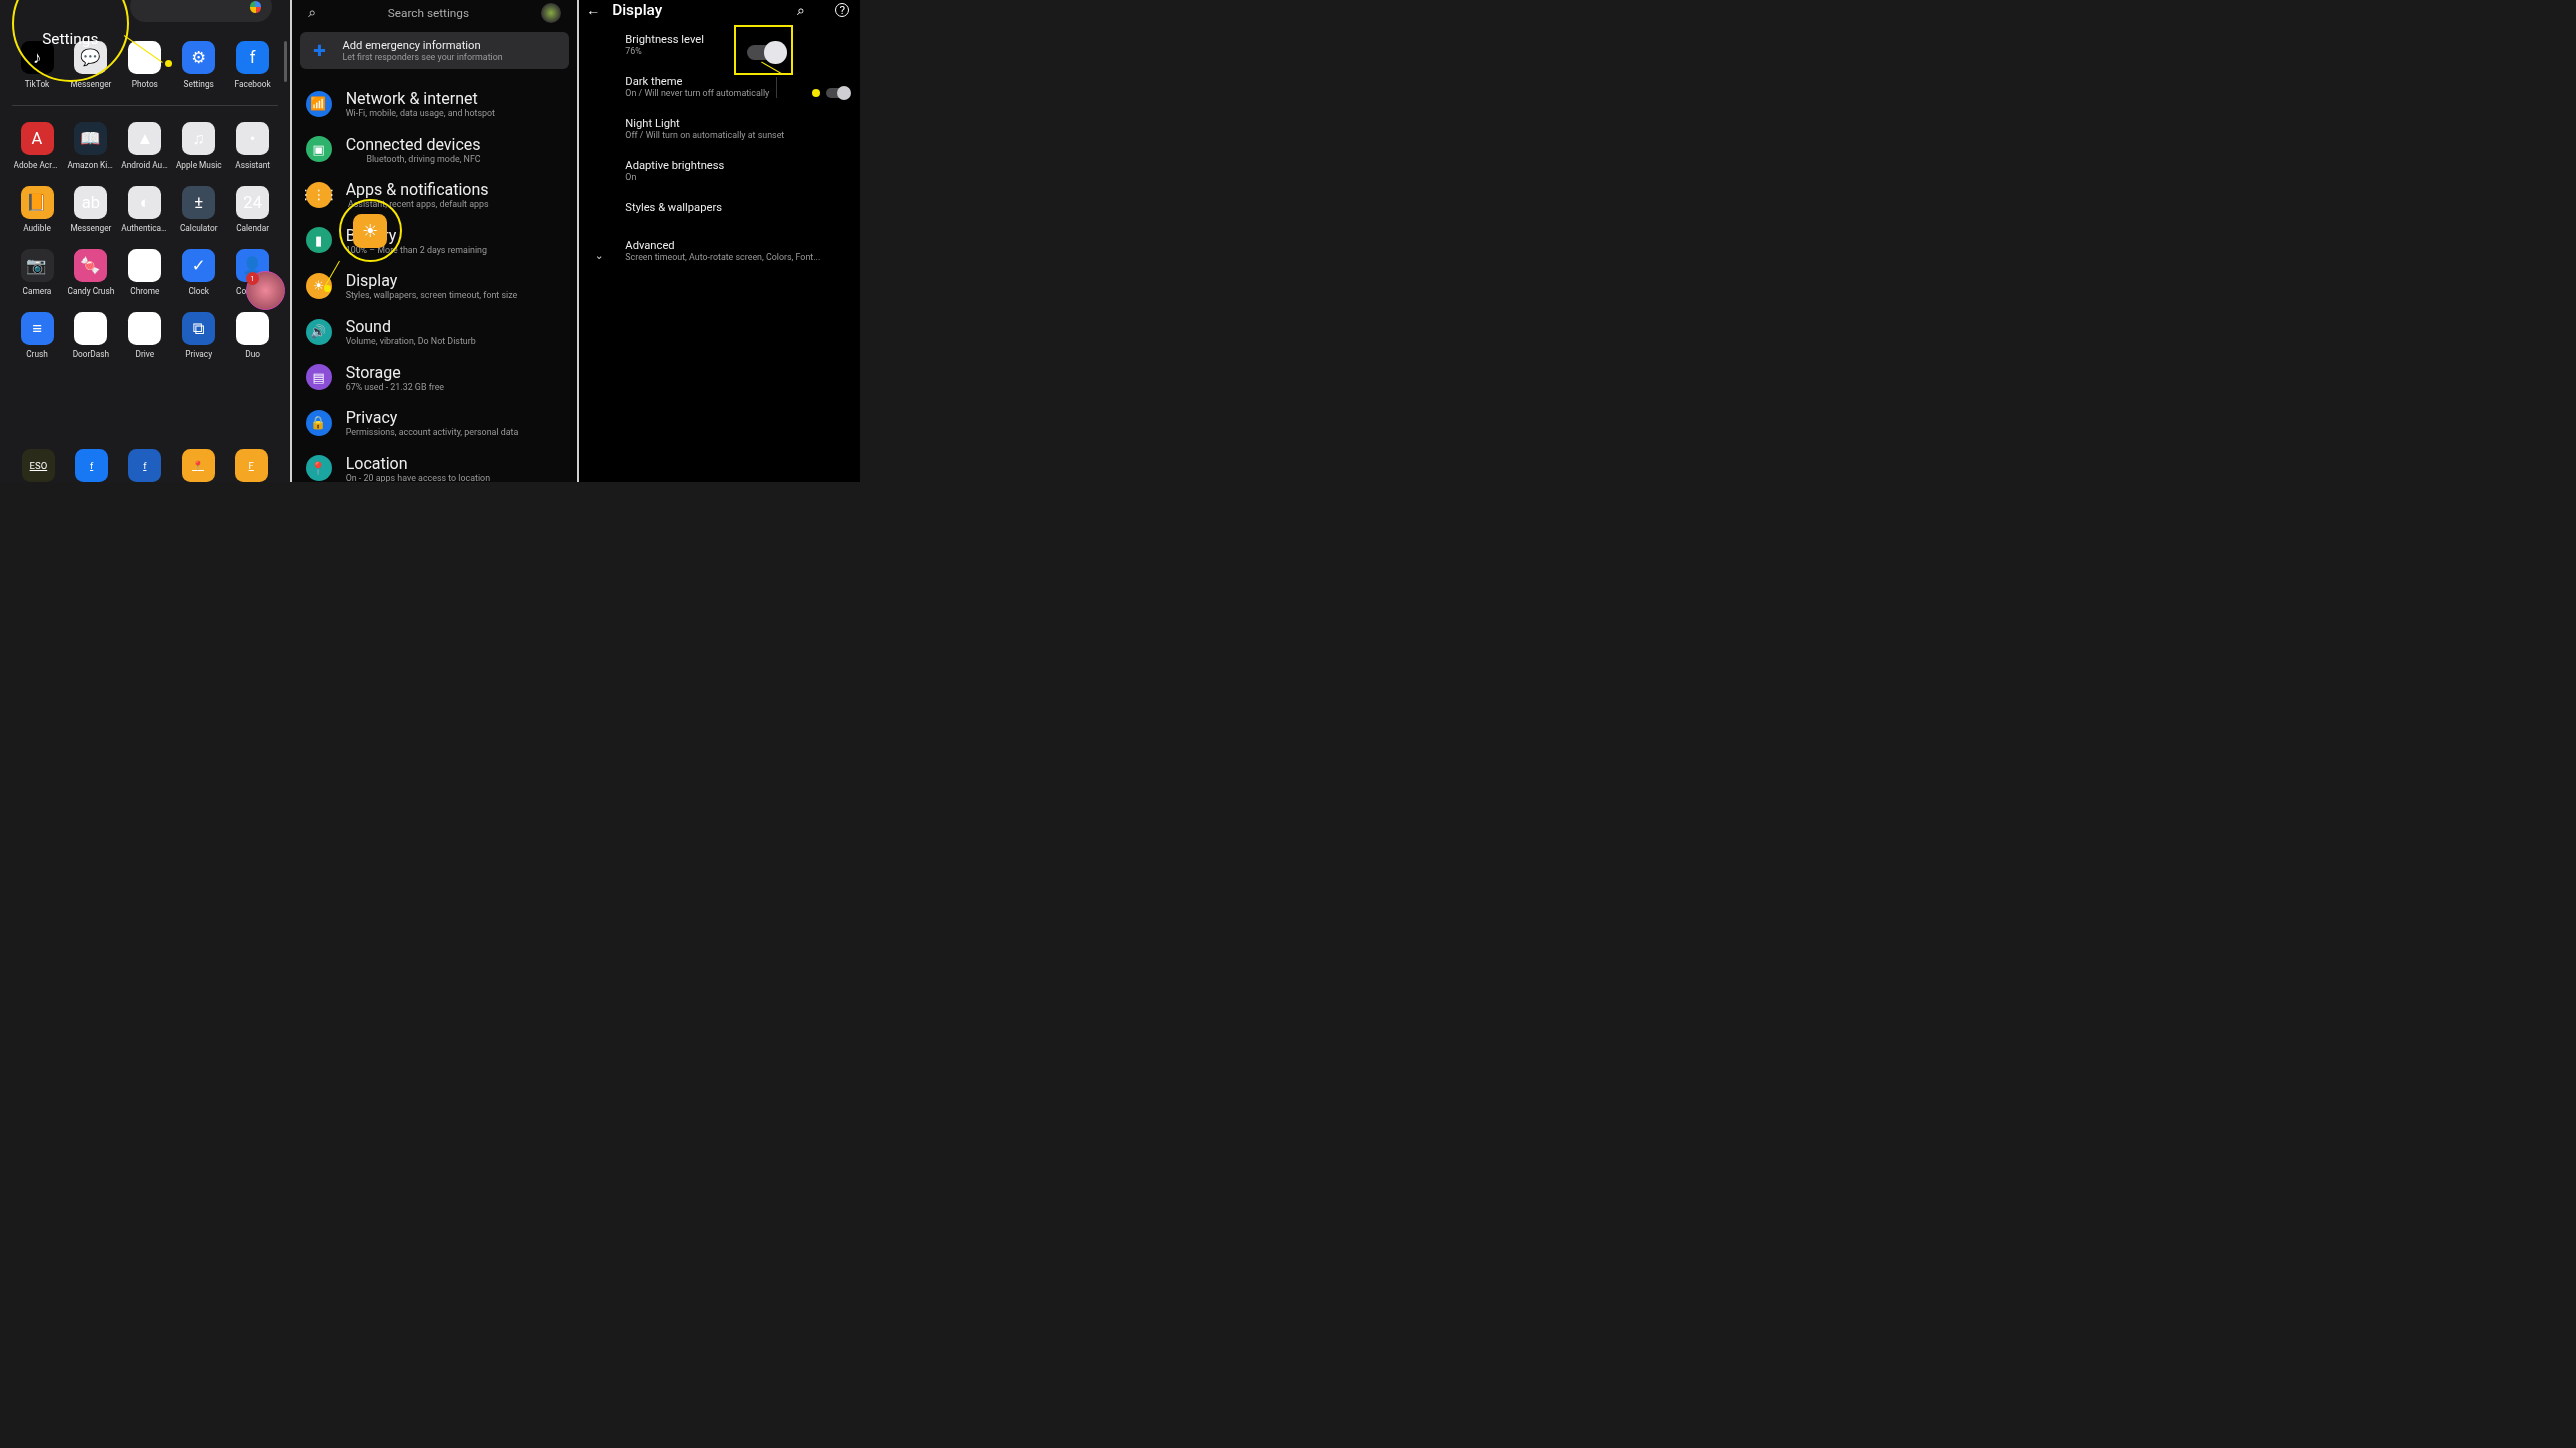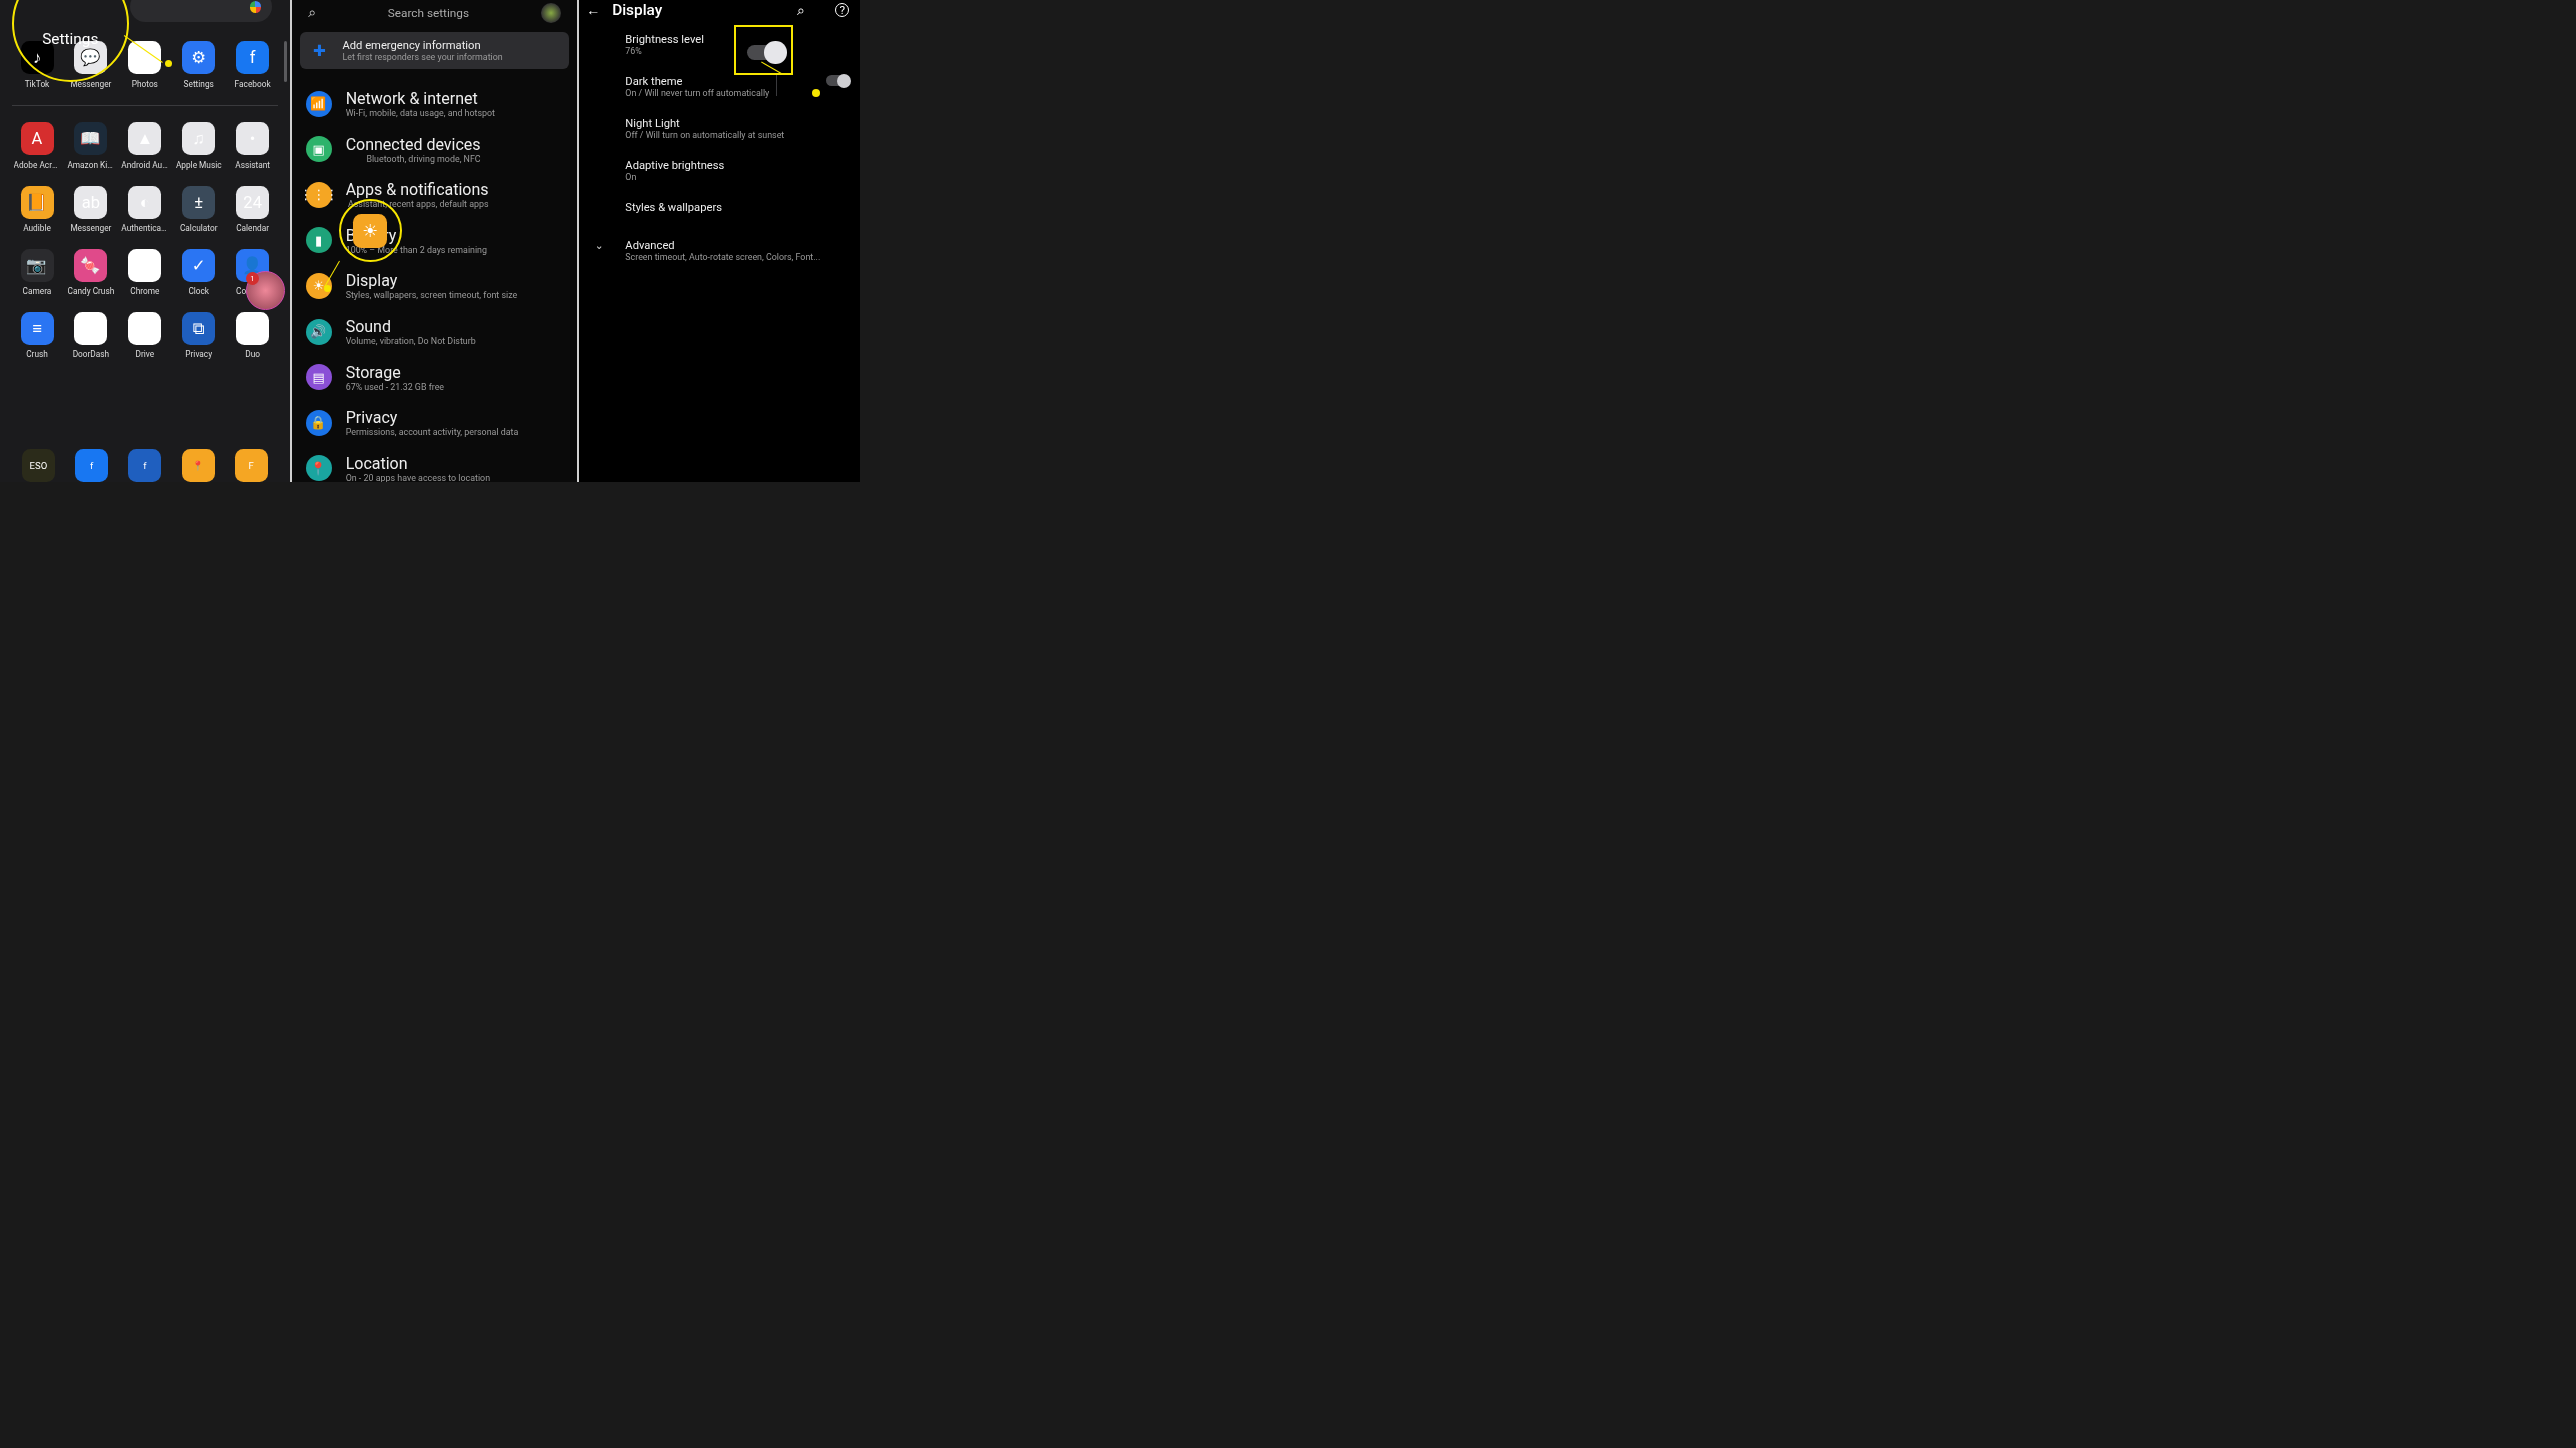--- a/index.html
+++ b/index.html
@@ -114,21 +114,21 @@
   }
   .floating-badge{
     position:absolute;top:272px;left:246px;
     width:13px;height:13px;border-radius:50%;
     background:#d32f2f;color:#fff;font-size:7.7px;
     display:flex;align-items:center;justify-content:center;z-index:6;
   }
 
   
   .row7{position:absolute;top:449px;left:11.8px;right:11.8px;display:grid;grid-template-columns:repeat(5,1fr);}
-  .row7 .app-icon{margin-bottom:0;}
+  .row7 .app-icon{margin-bottom:0;text-decoration:underline;}
 
   
   .search-settings{
     margin:0 8.3px 7px 8.3px;height:25px;
     display:flex;align-items:center;gap:10.6px;
     color:#ccc;font-size:11.8px;padding:0 8.3px;
   }
   .search-settings .avatar{
     width:20px;height:20px;border-radius:50%;
     background:radial-gradient(circle,#8a4 0,#333 70%);
@@ -186,21 +186,21 @@
   
   .p3-header{
     display:flex;align-items:center;gap:11.8px;
     padding:1.2px 10.6px 4.7px 7px;color:#fff;
   }
   .p3-header .back{font-size:14px;}
   .p3-header .title{font-size:15.4px;font-weight:500;flex:1;}
   .p3-header .help{font-size:11.8px;border:1.2px solid #fff;border-radius:50%;width:14px;height:14px;display:flex;align-items:center;justify-content:center;}
 
   .p3-item{
-    display:flex;align-items:flex-start;padding:9.5px 10.6px 9.5px 46px;
+    display:flex;align-items:flex-end;padding:9.5px 10.6px 9.5px 46px;
     position:relative;
   }
   .p3-item .title{color:#eee;font-size:11.2px;}
   .p3-item .sub{color:#9a9a9a;font-size:8.9px;}
   .switch{
     width:23.6px;height:10.6px;border-radius:5.9px;background:#4a4a4d;
     position:relative;margin-left:auto;flex-shrink:0;
   }
   .switch .knob{
     width:14px;height:14px;border-radius:50%;background:#cfcfd3;

